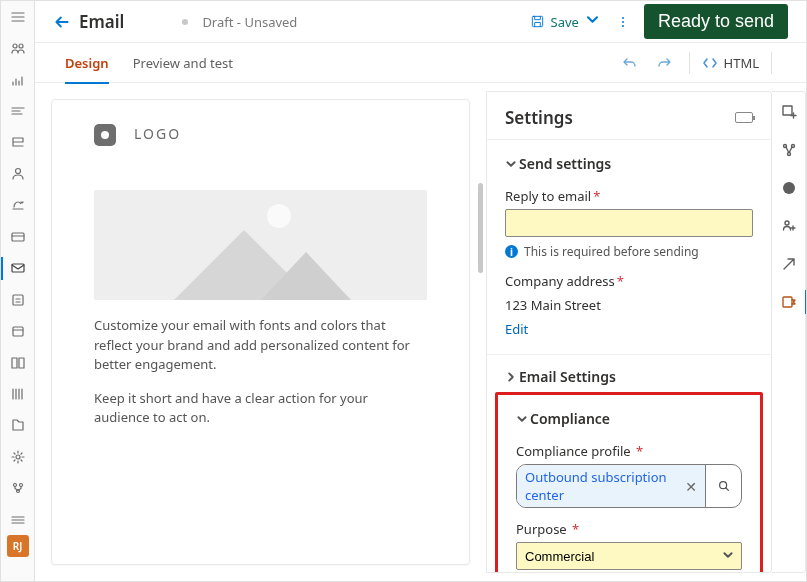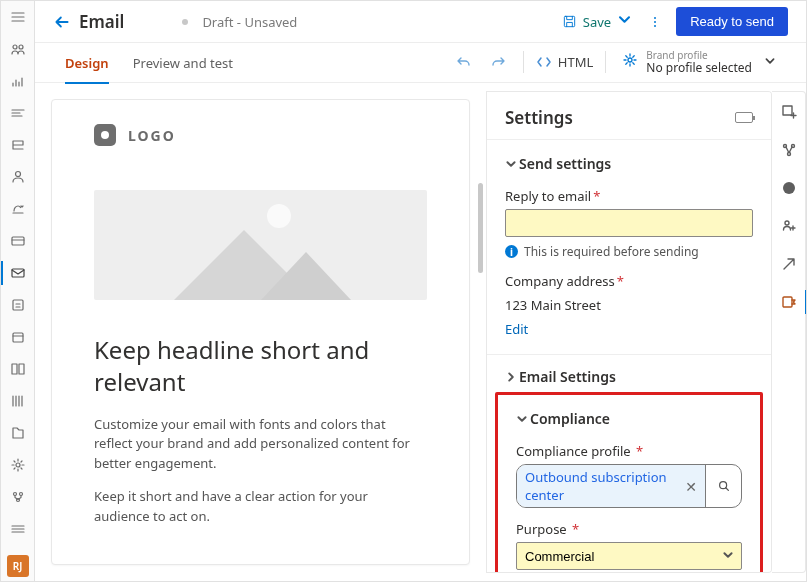--- a/index.html
+++ b/index.html
@@ -5,36 +5,36 @@
   * { box-sizing: border-box; margin: 0; padding: 0; }
   html, body { font-family: "Segoe UI", system-ui, sans-serif; font-size: 13px; color: #323130; background: #fff; }
   .app { width: 807px; height: 582px; position: relative; overflow: hidden; display: flex; border: 1px solid #e1e1e1; }
 
   
   .rail { width: 34px; background: #fafafa; border-right: 1px solid #e1e1e1; display: flex; flex-direction: column; align-items: center; }
   .rail .railbtn { width: 34px; height: 32px; display: flex; align-items: center; justify-content: center; color: #6d6d6d; cursor: pointer; position: relative; }
   .rail .railbtn.active { color: #444; }
   .rail .railbtn.active::before { content: ""; position: absolute; left: 0; top: 4px; bottom: 4px; width: 2px; background: #0078d4; }
   .rail .stretch { flex: 1; }
-  .rail .avatar { width: 22px; height: 22px; border-radius: 3px; background: #d97528; color: #fff; font-size: 10px; font-weight: 600; display: flex; align-items: center; justify-content: center; margin-bottom: 4px; }
+  .rail .avatar { width: 22px; height: 22px; border-radius: 3px; background: #d97528; color: #fff; font-size: 10px; font-weight: 600; display: flex; align-items: center; justify-content: center; margin-bottom: 24px; }
   .rail svg { width: 16px; height: 16px; stroke: currentColor; fill: none; stroke-width: 1.2; }
 
   
   .main { flex: 1; display: flex; flex-direction: column; min-width: 0; }
   .topbar { height: 42px; display: flex; align-items: center; padding: 0 18px; border-bottom: 1px solid #ededed; gap: 8px; }
   .topbar .back { color: #0078d4; cursor: pointer; display: flex; align-items: center; }
   .topbar .title { font-size: 17px; font-weight: 600; }
   .topbar .dot { width: 6px; height: 6px; border-radius: 50%; background: #c8c8c8; margin-left: 50px; margin-right: 6px; }
   .topbar .draft { color: #7a7a7a; font-size: 13px; }
   .topbar .flex { flex: 1; }
   .save { display: flex; align-items: center; gap: 6px; cursor: pointer; padding: 4px 2px; color:#0f766e; }
   .save svg { width: 15px; height: 15px; stroke:#0078d4; fill:none; }
   .save .chev { color:#424242; }
   .more { width: 26px; display:flex; justify-content:center; color:#0078d4; cursor:pointer; }
-  .primary-btn { background:#1d4ed8; color:#fff; border-radius:3px; padding:7px 14px; font-size:13px; cursor:pointer; border:none; }
+  .primary-btn { background:#14532d; color:#fff; border-radius:3px; padding:7px 14px; font-size:18px; cursor:pointer; border:none; }
 
   .tabbar { height:40px; display:flex; align-items:center; border-bottom:1px solid #ededed; padding:0 30px; gap:24px; font-size:13px; }
   .tabbar .tab { color:#616161; height:40px; display:flex; align-items:center; cursor:pointer; position:relative; }
   .tabbar .tab.active { color:#c2410c; font-weight:600; }
   .tabbar .tab.active::after { content:""; position:absolute; left:0; right:0; bottom:-1px; height:2px; background:#0078d4; }
   .tabbar .flex { flex:1; }
   .tool { display:flex; align-items:center; gap:8px; color:#6d6d6d; }
   .tool .ico { width:26px; display:flex; justify-content:center; cursor:pointer; }
   .tool .sep { width:1px; height:22px; background:#e1e1e1; margin:0 4px; }
   .htmlbtn { display:flex; align-items:center; gap:6px; cursor:pointer; color:#444; }
@@ -42,21 +42,21 @@
   .brand .gear { color:#0078d4; }
   .brand .lbls { display:flex; flex-direction:column; line-height:1.15; }
   .brand .lbls .t1 { font-size:10px; color:#8a8a8a; }
   .brand .lbls .t2 { font-size:12px; color:#323130; }
   .brand .chev { color:#444; margin-left:4px; }
 
   
   .body { flex:1; display:flex; min-height:0; }
   .canvas-wrap { flex:1; padding:16px; min-width:0; position:relative; }
   .canvas { background:#fff; border:1px solid #e8e8e8; border-radius:4px; height:100%; overflow:hidden; padding:24px 42px; box-shadow:0 1px 2px rgba(0,0,0,0.04); }
-  .logo-row { display:flex; align-items:center; gap:12px; color:#6b6b6b; font-weight:700; letter-spacing:2px; font-size:14px; }
+  .logo-row { display:flex; gap:18px; color:#6b6b6b; font-weight:400; letter-spacing:2px; font-size:14px; }
   .logo-mark { width:22px; height:22px; border-radius:5px; background:#6e6e6e; display:flex; align-items:center; justify-content:center; }
   .logo-mark::before { content:""; width:8px; height:8px; border-radius:50%; background:#fff; }
   .hero { margin-top:44px; height:110px; background:#eee; border-radius:2px; position:relative; overflow:hidden; }
   .hero .sun { position:absolute; width:24px; height:24px; border-radius:50%; background:#fafafa; top:14px; left:52%; }
   .hero .m1, .hero .m2 { position:absolute; bottom:0; width:0; height:0; border-style:solid; }
   .hero .m1 { left:24%; border-width:0 70px 70px 70px; border-color:transparent transparent #d6d6d6 transparent; }
   .hero .m2 { left:50%; border-width:0 45px 48px 45px; border-color:transparent transparent #cfcfcf transparent; }
   .headline { font-size:24px; font-weight:400; margin-top:34px; line-height:1.35; }
   .para { font-size:13px; color:#555; margin-top:16px; line-height:1.5; max-width:330px; }
   .para + .para { margin-top:14px; }
@@ -259,54 +259,36 @@
             </svg>
         </div>
         <div class="sep"></div>
         <div class="htmlbtn">
           <svg width="16" height="16" viewBox="0 0 16 16" fill="none" stroke="#4a8fd4" stroke-width="1.5">
               <path d="M5 4L2 8l3 4M11 4l3 4-3 4"></path>
             </svg>
           <span>HTML</span>
         </div>
         <div class="sep"></div>
-        <div class="brand">
-          <span class="gear">
-            <svg width="16" height="16" viewBox="0 0 16 16" fill="none" stroke="currentColor" stroke-width="1.3">
-                <circle cx="8" cy="8" r="2"></circle>
-                <path d="M8 2v2M8 12v2M2 8h2M12 8h2M3.8 3.8l1.4 1.4M10.8 10.8l1.4 1.4M12.2 3.8l-1.4 1.4M5.2 10.8l-1.4 1.4"></path>
-              </svg>
-          </span>
-          <div class="lbls">
-            <span class="t1">Brand profile</span>
-            <span class="t2">No profile selected</span>
-          </div>
-          <span class="chev">
-            <svg width="12" height="12" viewBox="0 0 10 10" fill="none" stroke="currentColor" stroke-width="1.4">
-                <path d="M2 3.5l3 3 3-3"></path>
-              </svg>
-          </span>
-        </div>
       </div>
     </div>
 
     <div class="body">
 
       <div class="canvas-wrap">
         <div class="canvas">
           <div class="logo-row">
             <div class="logo-mark"></div>
             <span>LOGO</span>
           </div>
           <div class="hero">
             <div class="sun"></div>
               <div class="m1"></div>
               <div class="m2"></div>
           </div>
-          <div class="headline">Keep headline short and relevant</div>
           <div class="para">Customize your email with fonts and colors that reflect your brand and add personalized content for better engagement.</div>
           <div class="para">Keep it short and have a clear action for your audience to act on.</div>
 
         </div>
         <div class="canvas-scroll"></div>
       </div>
 
       <div class="right">
         <div class="panel">
           <div class="panel-h">

